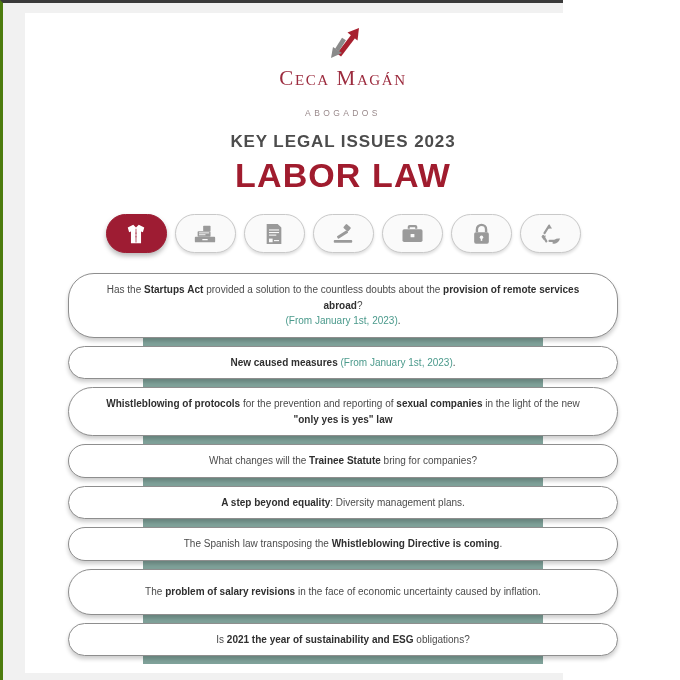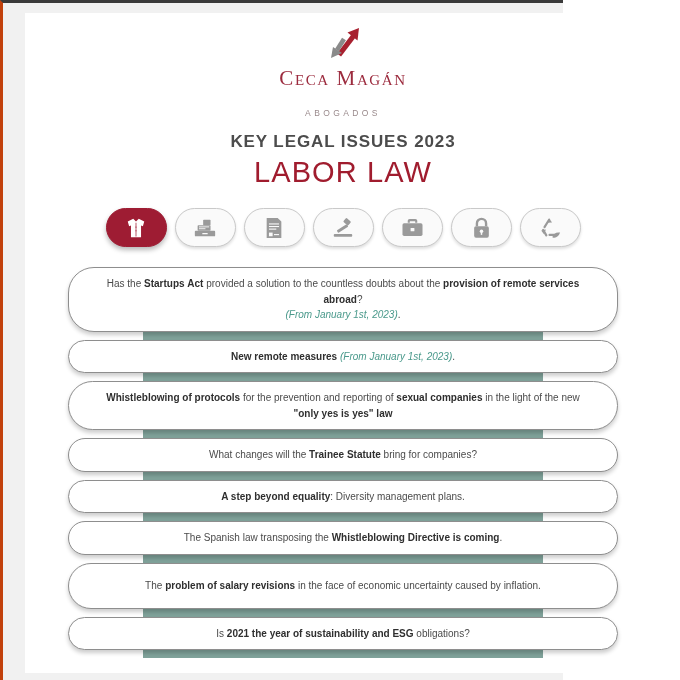--- a/index.html
+++ b/index.html
@@ -14,21 +14,21 @@
     font-family: "Liberation Sans", sans-serif;
   }
 
   
   #frame {
     position: absolute;
     left: 0; top: 0;
     width: 563px; height: 680px;
     background: #f1f1f1;
     border-top: 3px solid #3a3a3a;
-    border-left: 3px solid #c2410c;
+    border-left: 3px solid #4d7c0f;
     box-sizing: border-box;
   }
   #page {
     position: absolute;
     left: 22px; top: 10px;
     width: 636px; height: 660px;
     background: #ffffff;
     box-sizing: border-box;
     overflow: hidden;
   }
@@ -64,22 +64,22 @@
   #title-block { text-align: center; margin-top: 14px; }
   .title-main {
     color: #4c4c4c;
     font-size: 17px;
     font-weight: bold;
     letter-spacing: 0.9px;
     white-space: nowrap;
   }
   .title-sub {
     color: #a01c2e;
-    font-size: 29px;
-    font-weight: normal;
+    font-size: 34px;
+    font-weight: bold;
     letter-spacing: 1.1px;
     margin-top: 4px;
     white-space: nowrap;
   }
 
   
   #icon-row {
     display: flex;
     justify-content: center;
     align-items: center;
@@ -135,21 +135,21 @@
     text-align: center;
     padding: 8px 26px;
     color: #4b4b4b;
     font-size: 10px;
     line-height: 1.55;
   }
   .card-3l { min-height: 58px; }
   .card-2l { min-height: 46px; }
   .card-1l { min-height: 32px; }
   .card b { color: #2f2f2f; font-weight: bold; }
-  .card .teal { color: #4b9a8c; font-style: italic; }
+  .card .teal { color: #4b9a8c; }
 </style>
 </head>
 <body>
 
 <div id="frame">
   <div id="page">
 
     <div id="logo-block">
       <svg class="logo-arrows" viewBox="0 0 46 40">
         <g>
@@ -245,21 +245,21 @@
         </div>
       </div>
 
     <div id="cards-area">
       <div id="green-band"></div>
       <div id="cards-list">
           <div class="card card-3l">
             <div>Has the <b>Startups&nbsp;Act</b> provided a solution to the countless doubts about the <b>provision of remote services abroad</b>?<br><span class="teal">(From January 1st, 2023)</span>.</div>
           </div>
           <div class="card card-1l">
-            <div><b>New remote measures</b> <span class="teal">(From January 1st, 2023)</span>.</div>
+            <div><b>New caused measures</b> <span class="teal">(From January 1st, 2023)</span>.</div>
           </div>
           <div class="card card-2l">
             <div><b>Whistleblowing of protocols</b> for the prevention and reporting of <b>sexual companies</b> in the light of the new <b>"only yes is yes" law</b></div>
           </div>
           <div class="card card-1l">
             <div>What changes will the <b>Trainee Statute</b> bring for companies?</div>
           </div>
           <div class="card card-1l">
             <div><b>A step beyond equality</b>: Diversity management plans.</div>
           </div>

